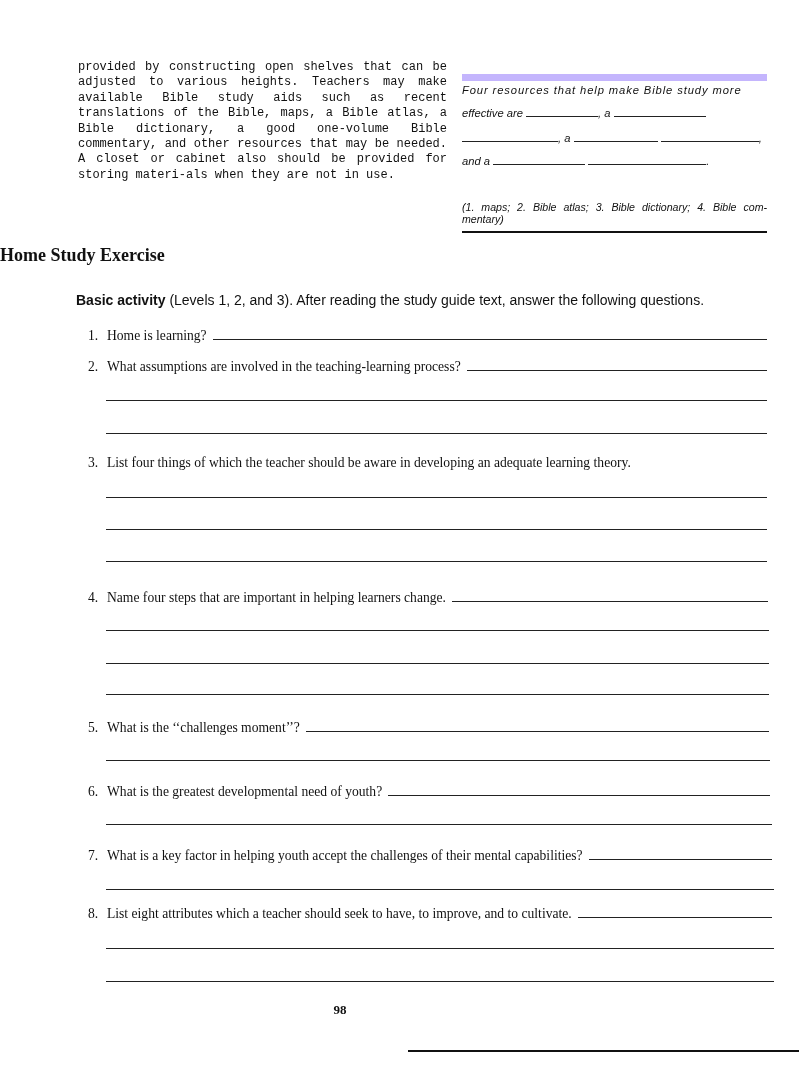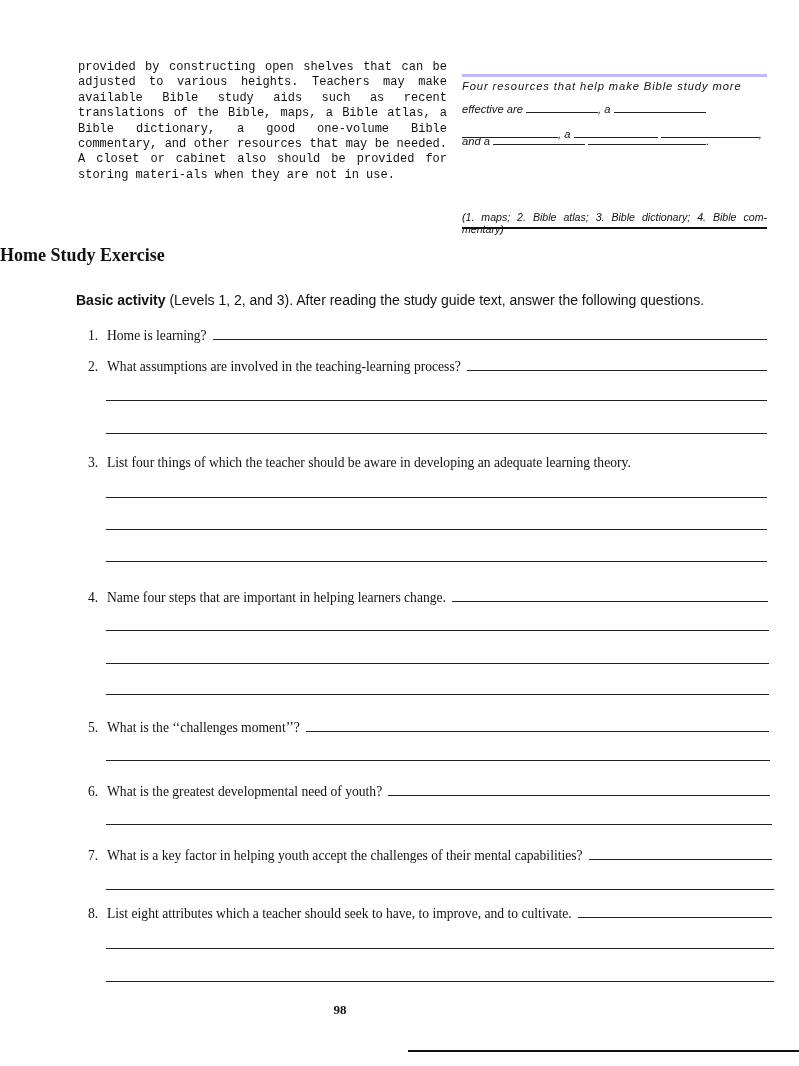--- a/index.html
+++ b/index.html
@@ -6,27 +6,27 @@
   body { width: 799px; height: 1066px; position: relative; overflow: hidden; color: #111; }
 
   .intro {
     position: absolute; left: 78px; top: 60px; width: 369px;
     font-size: 12px; line-height: 15.4px; text-align: justify;
     font-family: Liberation Mono, monospace;
   }
 
   .sidebox {
     position: absolute; left: 462px; top: 74px; width: 305px; height: 150px;
-    border-top: 3px solid #c4b5fd; border-bottom: 2px solid #111;
+    border-top: 7px solid #c4b5fd; border-bottom: 2px solid #111;
     font-family: "Liberation Sans", sans-serif; font-style: italic;
     font-size: 11.2px; color: #111;
   }
   .sidebox .row { position: absolute; left: 0; white-space: nowrap; }
   .sidebox .blank { display: inline-block; border-bottom: 1px solid #222; height: 9px; vertical-align: baseline; }
-  .sidebox .answer { position: absolute; left: 0; top: 135px; width: 305px; font-size: 10.6px; line-height: 11.5px; text-align: justify; }
+  .sidebox .answer { position: absolute; left: 0; top: 121px; width: 305px; font-size: 10.6px; line-height: 11.5px; text-align: justify; }
 
   .title {
     position: absolute; left: 0; width: 799px; top: 245px; text-align: left;
     font-family: "Liberation Serif", serif; font-weight: bold; font-size: 18px;
   }
   .instructions {
     position: absolute; left: 76px; top: 292px; font-family: Liberation Sans, sans-serif;
     font-size: 14px; white-space: nowrap;
   }
   .instructions b { font-weight: bold; }
@@ -51,21 +51,21 @@
   <div class="row" style="top:26px;font-style:italic;">
     <span>effective are</span>
     <span class="blank" style="width:72px;"></span><span>, a</span>
     <span class="blank" style="width:92px;"></span>
   </div>
   <div class="row" style="top:51px;">
     <span class="blank" style="width:96px;"></span><span>, a</span>
     <span class="blank" style="width:84px;"></span>
     <span class="blank" style="width:98px;"></span><span>,</span>
   </div>
-  <div class="row" style="top:58px;">
+  <div class="row" style="top:74px;">
     <span>and a</span>
     <span class="blank" style="width:92px;"></span>
     <span class="blank" style="width:118px;"></span><span>.</span>
   </div>
   <div class="answer">(1. maps; 2. Bible atlas; 3. Bible dictionary; 4. Bible com-mentary)</div>
 </div>
 
 <div class="title">Home Study Exercise</div>
 
 <div class="instructions">

